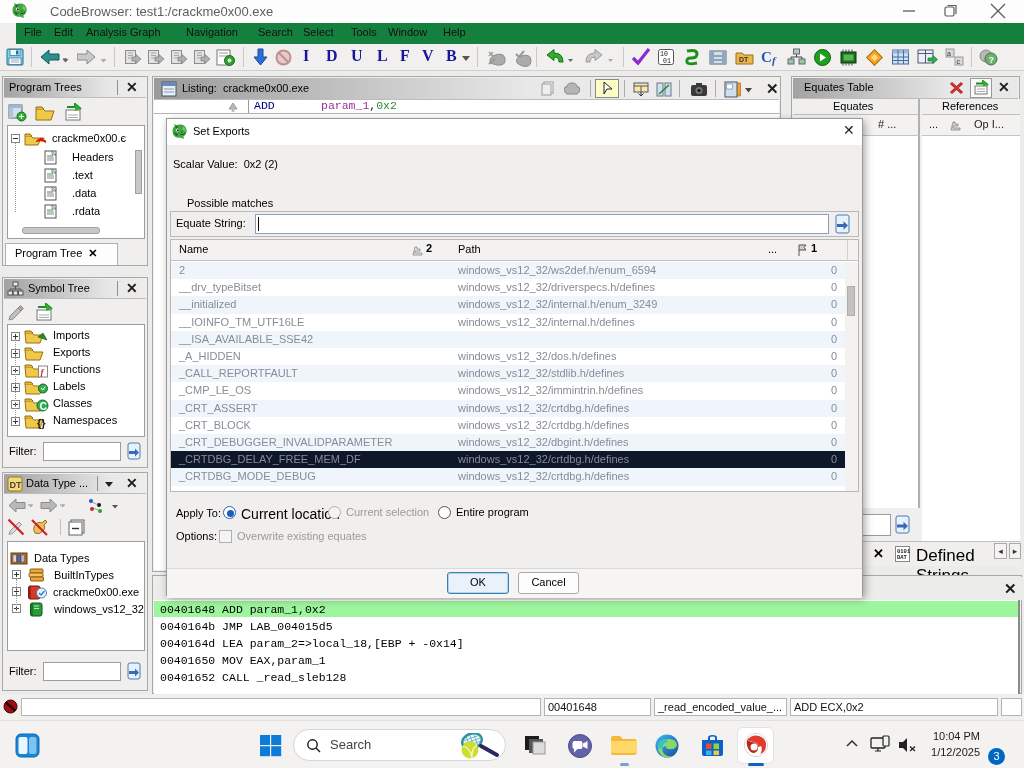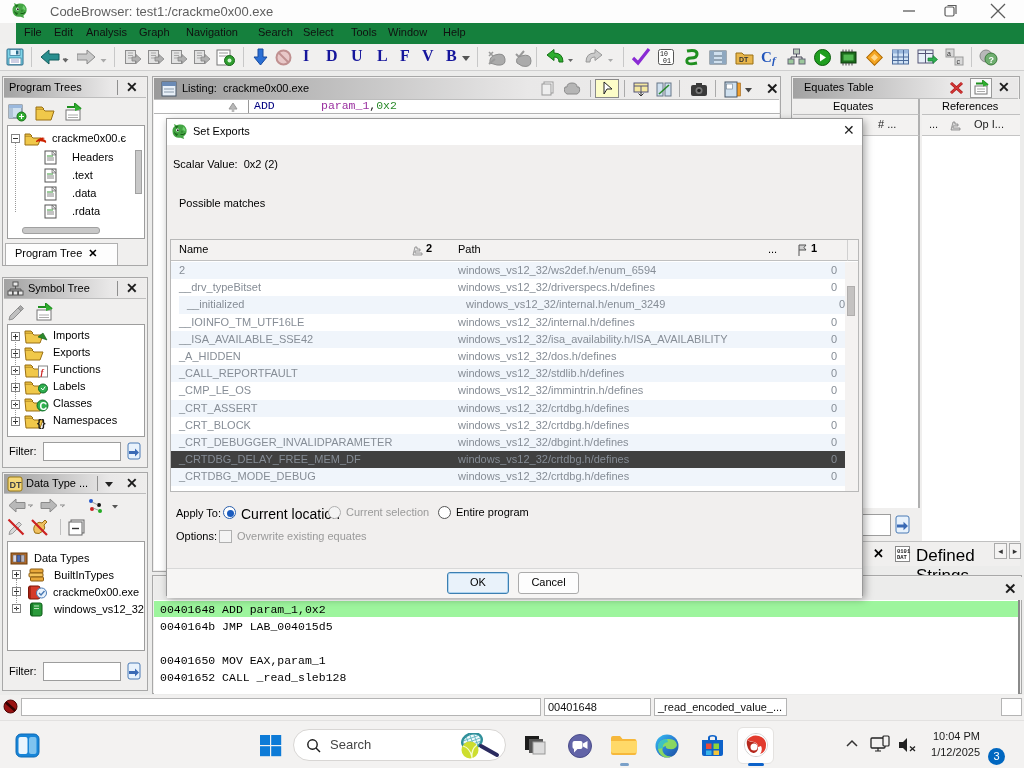--- a/index.html
+++ b/index.html
@@ -39,21 +39,21 @@
 <line x1="2" y1="9" x2="14" y2="9" stroke="#5c5c5c" stroke-width="1.3"></line>
 <rect x="44" y="5" width="9" height="9" fill="none" stroke="#5c5c5c" stroke-width="1.2" rx="1.5"></rect>
 <path d="M46.5 3.5 h8.5 v8.5" fill="none" stroke="#5c5c5c" stroke-width="1.2"></path>
 <path d="M90 2 L104 16 M104 2 L90 16" stroke="#5c5c5c" stroke-width="1.3"></path>
 </svg>
 
 <div class="abs menubar">
 <span style="left:8px">File</span>
     <span style="left:38px">Edit</span>
     <span style="left:70px">Analysis</span>
-    <span style="left:123px">Graph</span>
+    <span style="left:114px">Graph</span>
     <span style="left:170px">Navigation</span>
     <span style="left:242px">Search</span>
     <span style="left:287px">Select</span>
     <span style="left:335px">Tools</span>
     <span style="left:372px">Window</span>
     <span style="left:427px">Help</span>
 </div>
 
 <div class="abs toolbar" id="toolbar">
 <svg class="icon" style="left:6px;top:4px" width="18" height="18" viewBox="0 0 18 18">
@@ -615,20 +615,21 @@
 
 <div class="panel" style="left:152px;top:575px;width:870px;height:119px">
  <div class="abs" style="left:1px;top:1px;width:868px;height:23px;background:#ececeb">
       <span class="px" style="left:850px;top:3px;font-size:15px">✕</span>
     </div>
  <div class="abs" style="left:1px;top:24px;width:866px;height:94px;background:#fff">
       <div class="abs" style="left:864px;top:0;width:2px;height:94px;background:#8a8a8a"></div>
   <div class="abs" style="left:0;top:1px;width:864px;height:16px;background:#9df59d"></div>
   <div class="abs mono" style="left:6px;top:3px;font-size:11.5px;white-space:pre">00401648 ADD param_1,0x2</div>
   <div class="abs mono" style="left:6px;top:20px;font-size:11.5px;white-space:pre">0040164b JMP LAB_004015d5</div>
+  <div class="abs mono" style="left:6px;top:37px;font-size:11.5px;white-space:pre">0040164d LEA param_2=&gt;local_18,[EBP + -0x14]</div>
   <div class="abs mono" style="left:6px;top:54px;font-size:11.5px;white-space:pre">00401650 MOV EAX,param_1</div>
   <div class="abs mono" style="left:6px;top:71px;font-size:11.5px;white-space:pre">00401652 CALL _read_sleb128</div>
  </div>
 </div>
 
 <div class="abs" id="dialog" style="left:166px;top:118px;width:697px;height:478px;background:#f1efee;border:1px solid #9a9a9a;box-shadow:2px 3px 8px rgba(0,0,0,.35)">
  <div class="abs" style="left:0;top:0;width:695px;height:26px;background:#fff">
   <svg class="icon" style="left:4px;top:4px" width="17" height="17" viewBox="0 0 18 18">
         <path d="M9 1.5 Q15 1 16.5 7 Q17 12 13 14.5 L14 17 L10 15.5 Q4 16.5 2 11.5 Q0.5 6 4 3.5 L3 1 L6 2.5 Q7.5 1.6 9 1.5z" fill="#44a544"></path>
         <path d="M4 3.5 L6 6 L8 3 z" fill="#1e6a1e"></path>
@@ -636,21 +637,31 @@
         <path d="M3 9 Q5 12 8 11 L6 14 Q3.5 12.5 3 9z" fill="#1e6a1e"></path>
         <circle cx="7" cy="7.5" r="1.6" fill="#fff"></circle>
         <circle cx="7.3" cy="7.6" r="0.9" fill="#000"></circle>
         <path d="M10 12 Q13 13 15 11" stroke="#155515" fill="none"></path>
         <path d="M11 8 L13 9.5 L11 10.5z" fill="#2a7f2a"></path>
       </svg>
   <span style="position:absolute;left:26px;top:6px;font-size:11px">Set Exports</span>
   <span style="position:absolute;left:676px;top:3px;font-size:14px;color:#222">✕</span>
  </div>
  <div class="abs" style="left:6px;top:39px;font-size:11px">Scalar Value:&nbsp; 0x2 (2)</div>
- <div class="abs" style="left:12px;top:78px;font-size:11px">Possible matches</div>
+ <div class="abs" style="left:20px;top:78px;font-size:11px">Possible matches</div>
+ <div class="abs" style="left:3px;top:92px;width:689px;height:26px;border:1px solid #b8b8b8;background:#f1efee">
+  <span style="position:absolute;left:5px;top:5px;font-size:11px">Equate String:</span>
+  <div class="abs" style="left:84px;top:2px;width:574px;height:20px;background:#fff;border:1px solid #8aa0b8">
+        <span style="position:absolute;left:2px;top:2px;width:1px;height:14px;background:#000"></span>
+      </div>
+  <svg class="icon" style="left:662px;top:2px" width="19" height="21" viewBox="0 0 19 21">
+        <rect x="3" y="1" width="13" height="18" rx="2" fill="#e8f2fc" stroke="#4a7ab5"></rect>
+        <path d="M4 10 h6.5 v-2.8 l4.5 4.3 -4.5 4.3 v-2.8 h-6.5z" fill="#3a6ab5"></path>
+      </svg>
+ </div>
  <div class="abs" style="left:3px;top:120px;width:689px;height:253px;border:1px solid #b8b8b8;background:#fff">
   <div class="abs" style="left:0;top:0;width:687px;height:21px;background:#f3f2f1;border-bottom:1px solid #c0c0c0">
    <span style="position:absolute;left:8px;top:3px">Name</span>
    <svg class="icon" style="left:240px;top:4px" width="13" height="13" viewBox="0 0 13 13">
           <path d="M2 11 h9 v-2 h-7 v-2 h5 v-2 h-3 v-2 h-2 z" fill="#e8e8e8" stroke="#777" stroke-width=".7"></path>
         </svg>
         <b style="position:absolute;left:255px;top:2px;font-size:11px">2</b>
    <span style="position:absolute;left:287px;top:3px">Path</span>
    <span style="position:absolute;left:597px;top:3px">...</span>
    <svg class="icon" style="left:625px;top:4px" width="13" height="13" viewBox="0 0 13 13">
@@ -663,33 +674,32 @@
    <div style="position:absolute;left:0;top:0.0px;width:676px;height:17.2px;background:#f0f5fb">
           <span style="position:absolute;left:8px;top:2px;white-space:nowrap">2</span>
           <span style="position:absolute;left:287px;top:2px;white-space:nowrap">windows_vs12_32/ws2def.h/enum_6594</span>
           <span style="position:absolute;right:10px;top:2px">0</span>
         </div>
    <div style="position:absolute;left:0;top:17.2px;width:676px;height:17.2px;background:#ffffff">
           <span style="position:absolute;left:8px;top:2px;white-space:nowrap">__drv_typeBitset</span>
           <span style="position:absolute;left:287px;top:2px;white-space:nowrap">windows_vs12_32/driverspecs.h/defines</span>
           <span style="position:absolute;right:10px;top:2px">0</span>
         </div>
-   <div style="position:absolute;left:8px;top:34.4px;width:676px;height:17.2px;background:#f0f5fb">
+   <div style="position:absolute;left:0;top:34.4px;width:676px;height:17.2px;background:#f0f5fb">
           <span style="position:absolute;left:8px;top:2px;white-space:nowrap">__initialized</span>
           <span style="position:absolute;left:287px;top:2px;white-space:nowrap">windows_vs12_32/internal.h/enum_3249</span>
           <span style="position:absolute;right:10px;top:2px">0</span>
         </div>
    <div style="position:absolute;left:0;top:51.6px;width:676px;height:17.2px;background:#ffffff">
           <span style="position:absolute;left:8px;top:2px;white-space:nowrap">__IOINFO_TM_UTF16LE</span>
           <span style="position:absolute;left:287px;top:2px;white-space:nowrap">windows_vs12_32/internal.h/defines</span>
           <span style="position:absolute;right:10px;top:2px">0</span>
         </div>
    <div style="position:absolute;left:0;top:68.8px;width:676px;height:17.2px;background:#f0f5fb">
           <span style="position:absolute;left:8px;top:2px;white-space:nowrap">__ISA_AVAILABLE_SSE42</span>
-          <span style="position:absolute;left:287px;top:2px;white-space:nowrap">windows_vs12_32/isa_availability.h/ISA_AVAILABILITY</span>
           <span style="position:absolute;right:10px;top:2px">0</span>
         </div>
    <div style="position:absolute;left:0;top:86.0px;width:676px;height:17.2px;background:#ffffff">
           <span style="position:absolute;left:8px;top:2px;white-space:nowrap">_A_HIDDEN</span>
           <span style="position:absolute;left:287px;top:2px;white-space:nowrap">windows_vs12_32/dos.h/defines</span>
           <span style="position:absolute;right:10px;top:2px">0</span>
         </div>
    <div style="position:absolute;left:0;top:103.2px;width:676px;height:17.2px;background:#f0f5fb">
           <span style="position:absolute;left:8px;top:2px;white-space:nowrap">_CALL_REPORTFAULT</span>
           <span style="position:absolute;left:287px;top:2px;white-space:nowrap">windows_vs12_32/stdlib.h/defines</span>
@@ -708,21 +718,21 @@
    <div style="position:absolute;left:0;top:154.8px;width:676px;height:17.2px;background:#ffffff">
           <span style="position:absolute;left:8px;top:2px;white-space:nowrap">_CRT_BLOCK</span>
           <span style="position:absolute;left:287px;top:2px;white-space:nowrap">windows_vs12_32/crtdbg.h/defines</span>
           <span style="position:absolute;right:10px;top:2px">0</span>
         </div>
    <div style="position:absolute;left:0;top:172.0px;width:676px;height:17.2px;background:#f0f5fb">
           <span style="position:absolute;left:8px;top:2px;white-space:nowrap">_CRT_DEBUGGER_INVALIDPARAMETER</span>
           <span style="position:absolute;left:287px;top:2px;white-space:nowrap">windows_vs12_32/dbgint.h/defines</span>
           <span style="position:absolute;right:10px;top:2px">0</span>
         </div>
-   <div style="position:absolute;left:0;top:189.2px;width:676px;height:17.2px;background:#404040">
+   <div style="position:absolute;left:0;top:189.2px;width:676px;height:17.2px;background:#0f172a">
           <span style="position:absolute;left:8px;top:2px;white-space:nowrap">_CRTDBG_DELAY_FREE_MEM_DF</span>
           <span style="position:absolute;left:287px;top:2px;white-space:nowrap">windows_vs12_32/crtdbg.h/defines</span>
           <span style="position:absolute;right:10px;top:2px">0</span>
         </div>
    <div style="position:absolute;left:0;top:206.4px;width:676px;height:17.2px;background:#f0f5fb">
           <span style="position:absolute;left:8px;top:2px;white-space:nowrap">_CRTDBG_MODE_DEBUG</span>
           <span style="position:absolute;left:287px;top:2px;white-space:nowrap">windows_vs12_32/crtdbg.h/defines</span>
           <span style="position:absolute;right:10px;top:2px">0</span>
         </div>
   </div>
@@ -755,20 +765,21 @@
 
 <div class="abs statusbar">
 <svg class="icon" style="left:3px;top:4px" width="15" height="15" viewBox="0 0 15 15">
       <circle cx="7.5" cy="7.5" r="6.5" fill="#991111"></circle>
       <path d="M3 3.5 L12 11.5" stroke="#330000" stroke-width="2.5"></path>
       <circle cx="7.5" cy="7.5" r="6.5" fill="none" stroke="#4d0000"></circle>
     </svg>
 <div class="sfield" style="left:21px;width:520px"></div>
 <div class="sfield" style="left:544px;width:107px">00401648</div>
 <div class="sfield" style="left:654px;width:133px">_read_encoded_value_...</div>
+<div class="sfield" style="left:790px;width:208px">ADD ECX,0x2</div>
 <div class="sfield" style="left:1001px;width:21px"></div>
 </div>
 
 <div class="abs taskbar" id="taskbar">
 <svg class="icon" style="left:15px;top:12px" width="25" height="25" viewBox="0 0 25 25">
       <rect x="1" y="1" width="23" height="23" rx="5" fill="#1785d8"></rect>
       <rect x="1" y="1" width="23" height="23" rx="5" fill="none" stroke="#0f6ab5"></rect>
       <rect x="3.5" y="4" width="9" height="17" rx="2" fill="#eaf5fd"></rect>
       <rect x="14" y="4" width="7.5" height="17" rx="2" fill="#7fc3ef"></rect>
     </svg>

